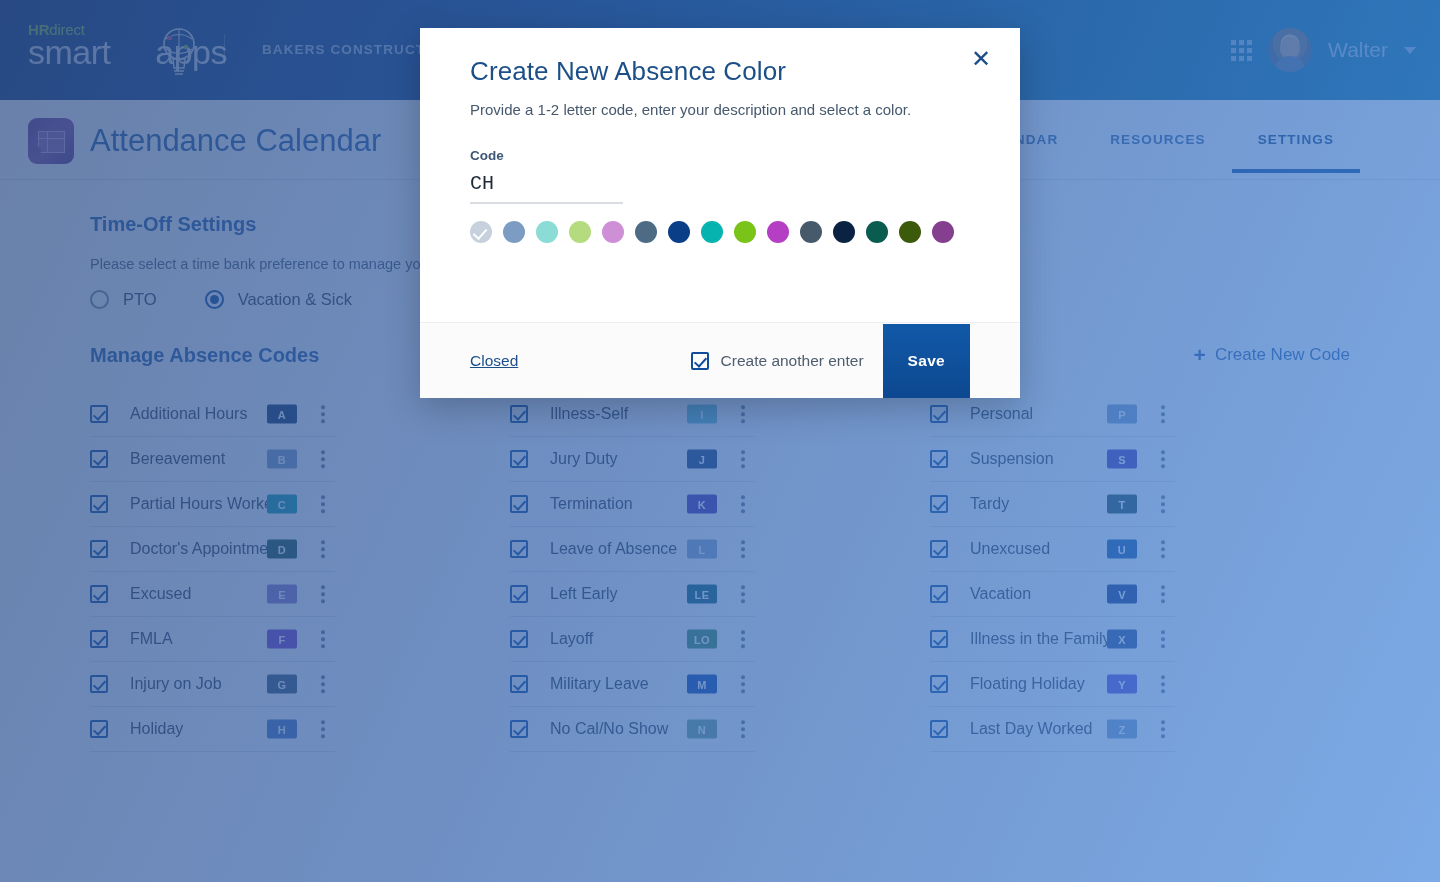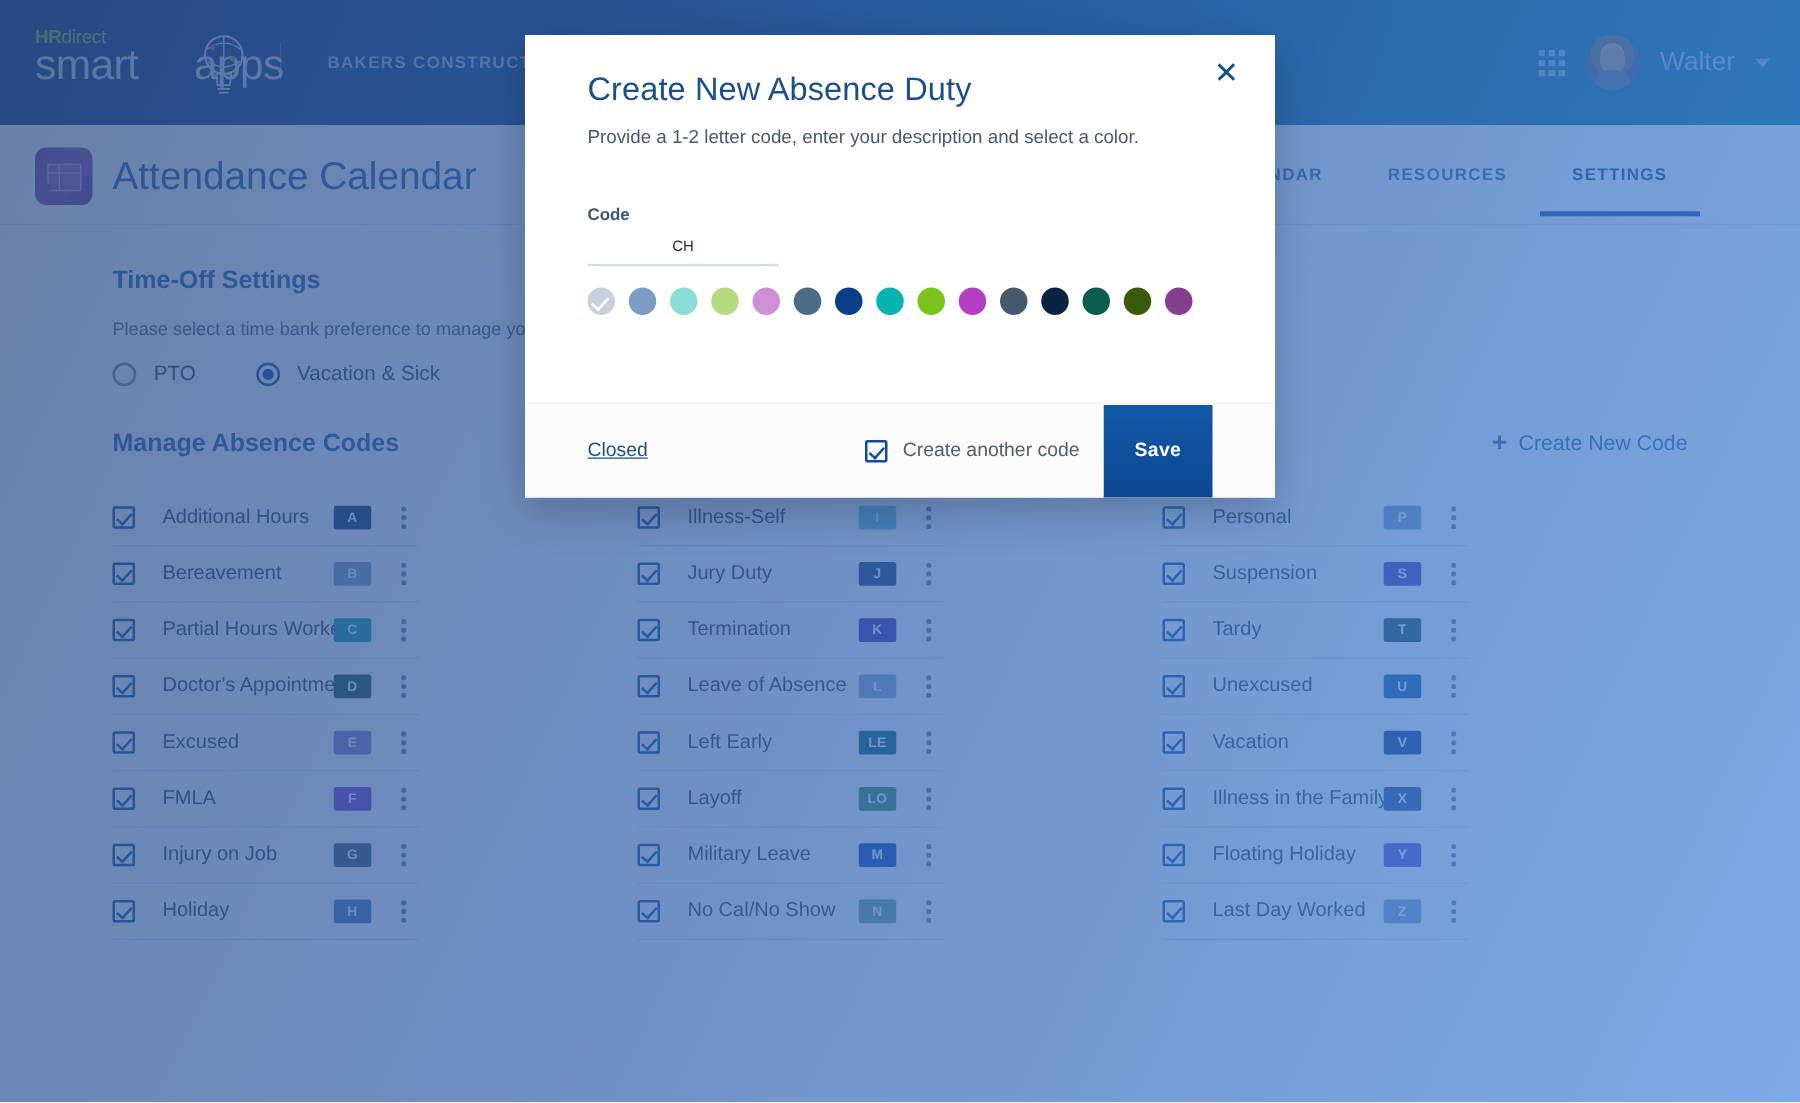--- a/index.html
+++ b/index.html
@@ -232,33 +232,32 @@
   }
   .modal-sub {
     margin-top: 14px; font-size: 15px; color: #46586d;
   }
   .close-x {
     position: absolute; right: 26px; top: 18px;
     width: 26px; height: 26px; cursor: pointer;
     color: #1c4f88; font-size: 24px; line-height: 26px; text-align: center;
     font-weight: 300;
   }
-  .fields { display: flex; margin-top: 46px; }
+  .fields { display: flex; margin-top: 30px; }
   .field-code { width: 153px; }
   .field-desc { flex: 1; }
   .field-label {
     font-size: 13.5px; font-weight: bold; color: #3d5674; margin-bottom: 9px;
   }
   .field-input {
-    font-size: 12px; color: #1e2a38;
+    font-size: 20px; color: #1e2a38;
     border: 0; border-bottom: 2px solid #d9dde2;
     padding: 0 0 7px 0; width: 100%;
     background: transparent; outline: none;
-    font-family: Liberation Sans, sans-serif;
-    text-align: center;
+    font-family: Liberation Mono, monospace;
   }
   .swatch-label {
     margin-top: 30px; font-size: 13.5px; font-weight: bold; color: #3d5674;
   }
   .swatches {
     margin-top: 17px; display: flex; gap: 11px;
   }
   .swatch {
     width: 22px; height: 22px; border-radius: 50%; cursor: pointer;
     position: relative; flex: none;
@@ -629,21 +628,21 @@
       </div>
 
     </div>
   </div>
 
   <div class="overlay"></div>
 
   <div class="modal">
     <div class="modal-body">
       <div class="close-x">✕</div>
-      <div class="modal-title">Create New Absence Duty</div>
+      <div class="modal-title">Create New Absence Color</div>
       <div class="modal-sub">Provide a 1-2 letter code, enter your description and select a color.</div>
 
       <div class="fields">
         <div class="field-code">
           <div class="field-label">Code</div>
           <input class="field-input" value="CH" style="">
         </div>
       </div>
 
       <div class="swatches">
@@ -663,20 +662,20 @@
           <span class="swatch" style="background: rgb(60, 90, 11);"></span>
           <span class="swatch" style="background: rgb(132, 64, 143);"></span>
         </div>
     </div>
 
     <div class="modal-footer">
       <span class="cancel-link">Closed</span>
       <div class="footer-right">
         <div class="another">
           <span class="cb2"></span>
-          <span class="another-label">Create another code</span>
+          <span class="another-label">Create another enter</span>
         </div>
         <button class="save-btn">Save</button>
       </div>
     </div>
   </div>
 
 </div>
 
 </body></html>

